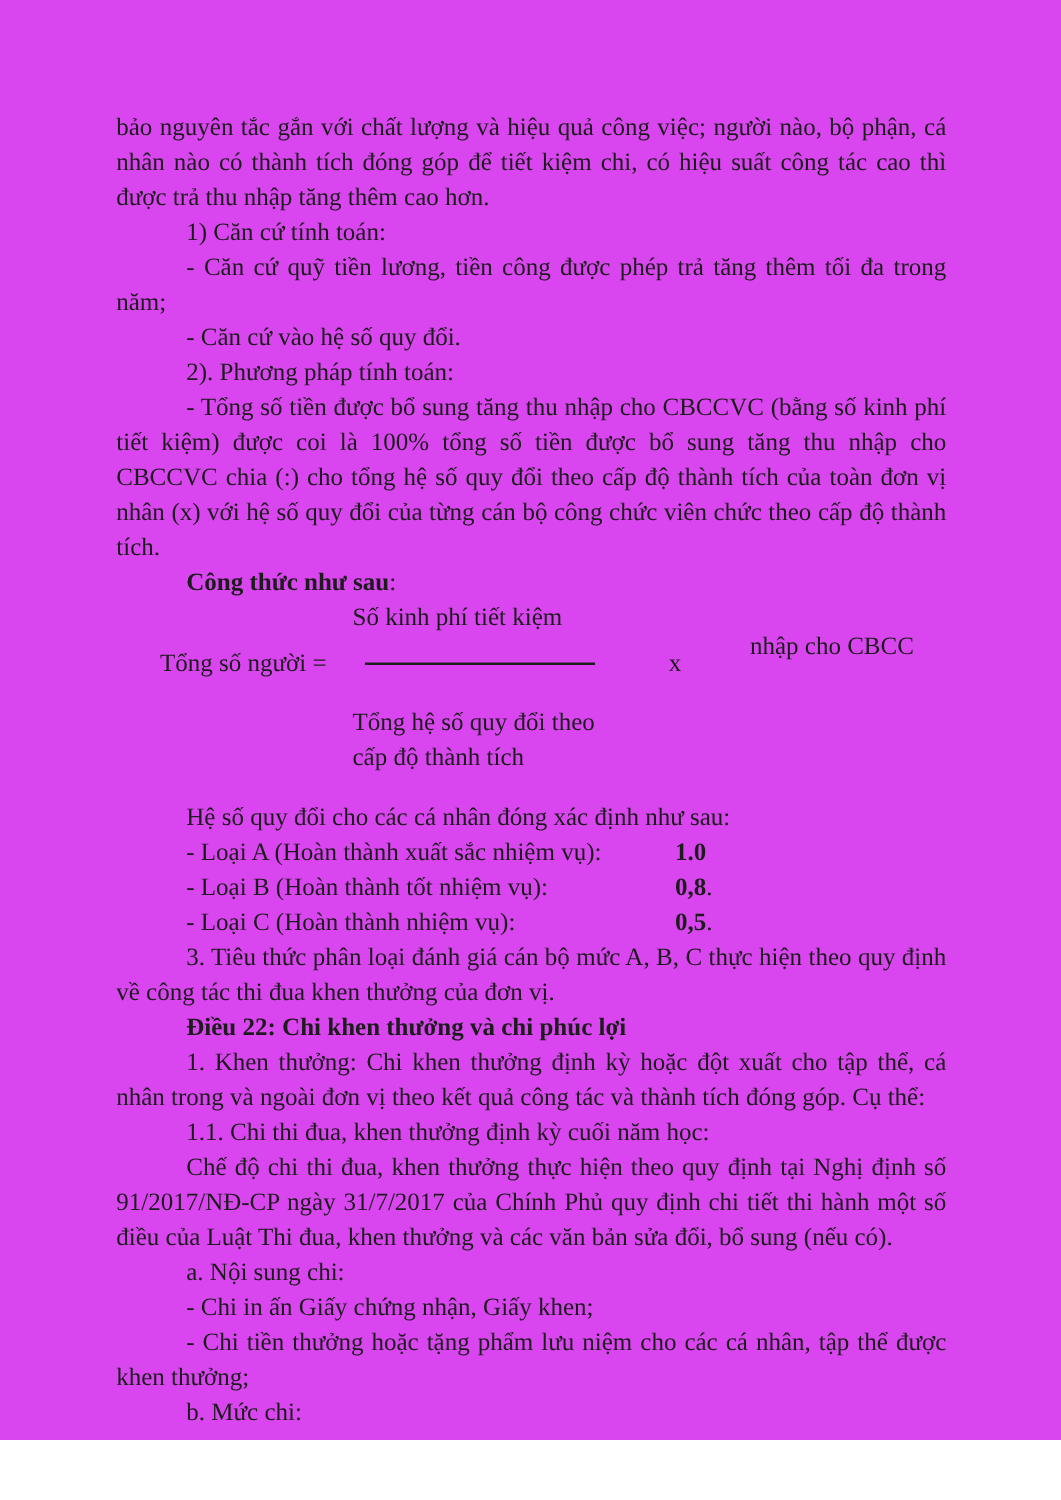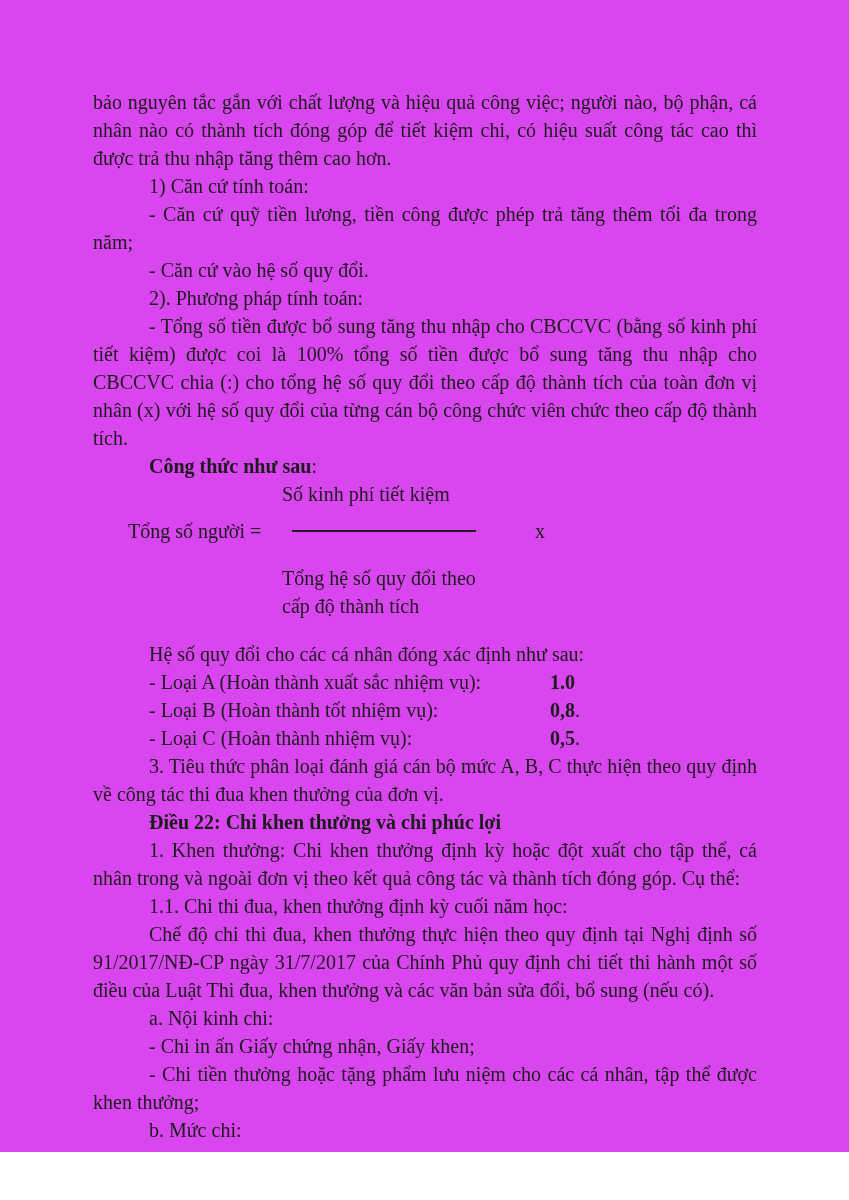--- a/index.html
+++ b/index.html
@@ -40,21 +40,21 @@
   .f-num  { padding-bottom: 22px; white-space: nowrap; }
   .f-bar  { border-top: 2px solid #1f1f1f; margin: 0 4px 0 10px; height: 0; }
   .f-den  { padding-top: 32px; }
   .f-op   { width: 120px; flex-shrink: 0; text-align: center; padding-top: 37px; }
   .f-rhs  { width: 232px; flex-shrink: 0; padding-top: 23px; }
 
   
   .coef-row { position: relative; padding-left: 56px; text-align: left; }
   .coef-value {
     position: absolute;
-    left: 457px;
+    left: 447px;
     top: 0;
     white-space: nowrap;
   }
   .coef-value .num { font-weight: bold; }
 </style>
 </head>
 <body>
 
 <div class="page">
   <div class="content">
@@ -78,20 +78,21 @@
       <div class="f-frac">
         <div class="f-num">Số kinh phí tiết kiệm</div>
         <div class="f-bar"></div>
         <div class="f-den">
           <div>Tổng hệ số quy đổi theo</div>
           <div>cấp độ thành tích</div>
         </div>
       </div>
       <div class="f-op">x</div>
       <div class="f-rhs">
+        <div>nhập cho CBCC</div>
       </div>
     </div>
 
     <p class="body">Hệ số quy đổi cho các cá nhân đóng xác định như sau:</p>
 
     <div class="coef-row">
       <span>- Loại A (Hoàn thành xuất sắc nhiệm vụ):</span>
       <span class="coef-value"><span class="num">1.0</span><span></span></span>
     </div>
 
@@ -108,21 +109,21 @@
     <p class="body">3. Tiêu thức phân loại đánh giá cán bộ mức A, B, C thực hiện theo quy định về công tác thi đua khen thưởng của đơn vị.</p>
 
     <p class="body bold">Điều 22: Chi khen thưởng và chi phúc lợi</p>
 
     <p class="body">1. Khen thưởng: Chi khen thưởng định kỳ hoặc đột xuất cho tập thể, cá nhân trong và ngoài đơn vị theo kết quả công tác và thành tích đóng góp. Cụ thể:</p>
 
     <p class="body">1.1. Chi thi đua, khen thưởng định kỳ cuối năm học:</p>
 
     <p class="body">Chế độ chi thi đua, khen thưởng thực hiện theo quy định tại Nghị định số 91/2017/NĐ-CP ngày 31/7/2017 của Chính Phủ quy định chi tiết thi hành một số điều của Luật Thi đua, khen thưởng và các văn bản sửa đổi, bổ sung (nếu có).</p>
 
-    <p class="body">a. Nội kinh chi:</p>
+    <p class="body">a. Nội sung chi:</p>
 
     <p class="body">- Chi in ấn Giấy chứng nhận, Giấy khen;</p>
 
     <p class="body">- Chi tiền thưởng hoặc tặng phẩm lưu niệm cho các cá nhân, tập thể được khen thưởng;</p>
 
     <p class="body">b. Mức chi:</p>
 
   </div>
 </div>
 

